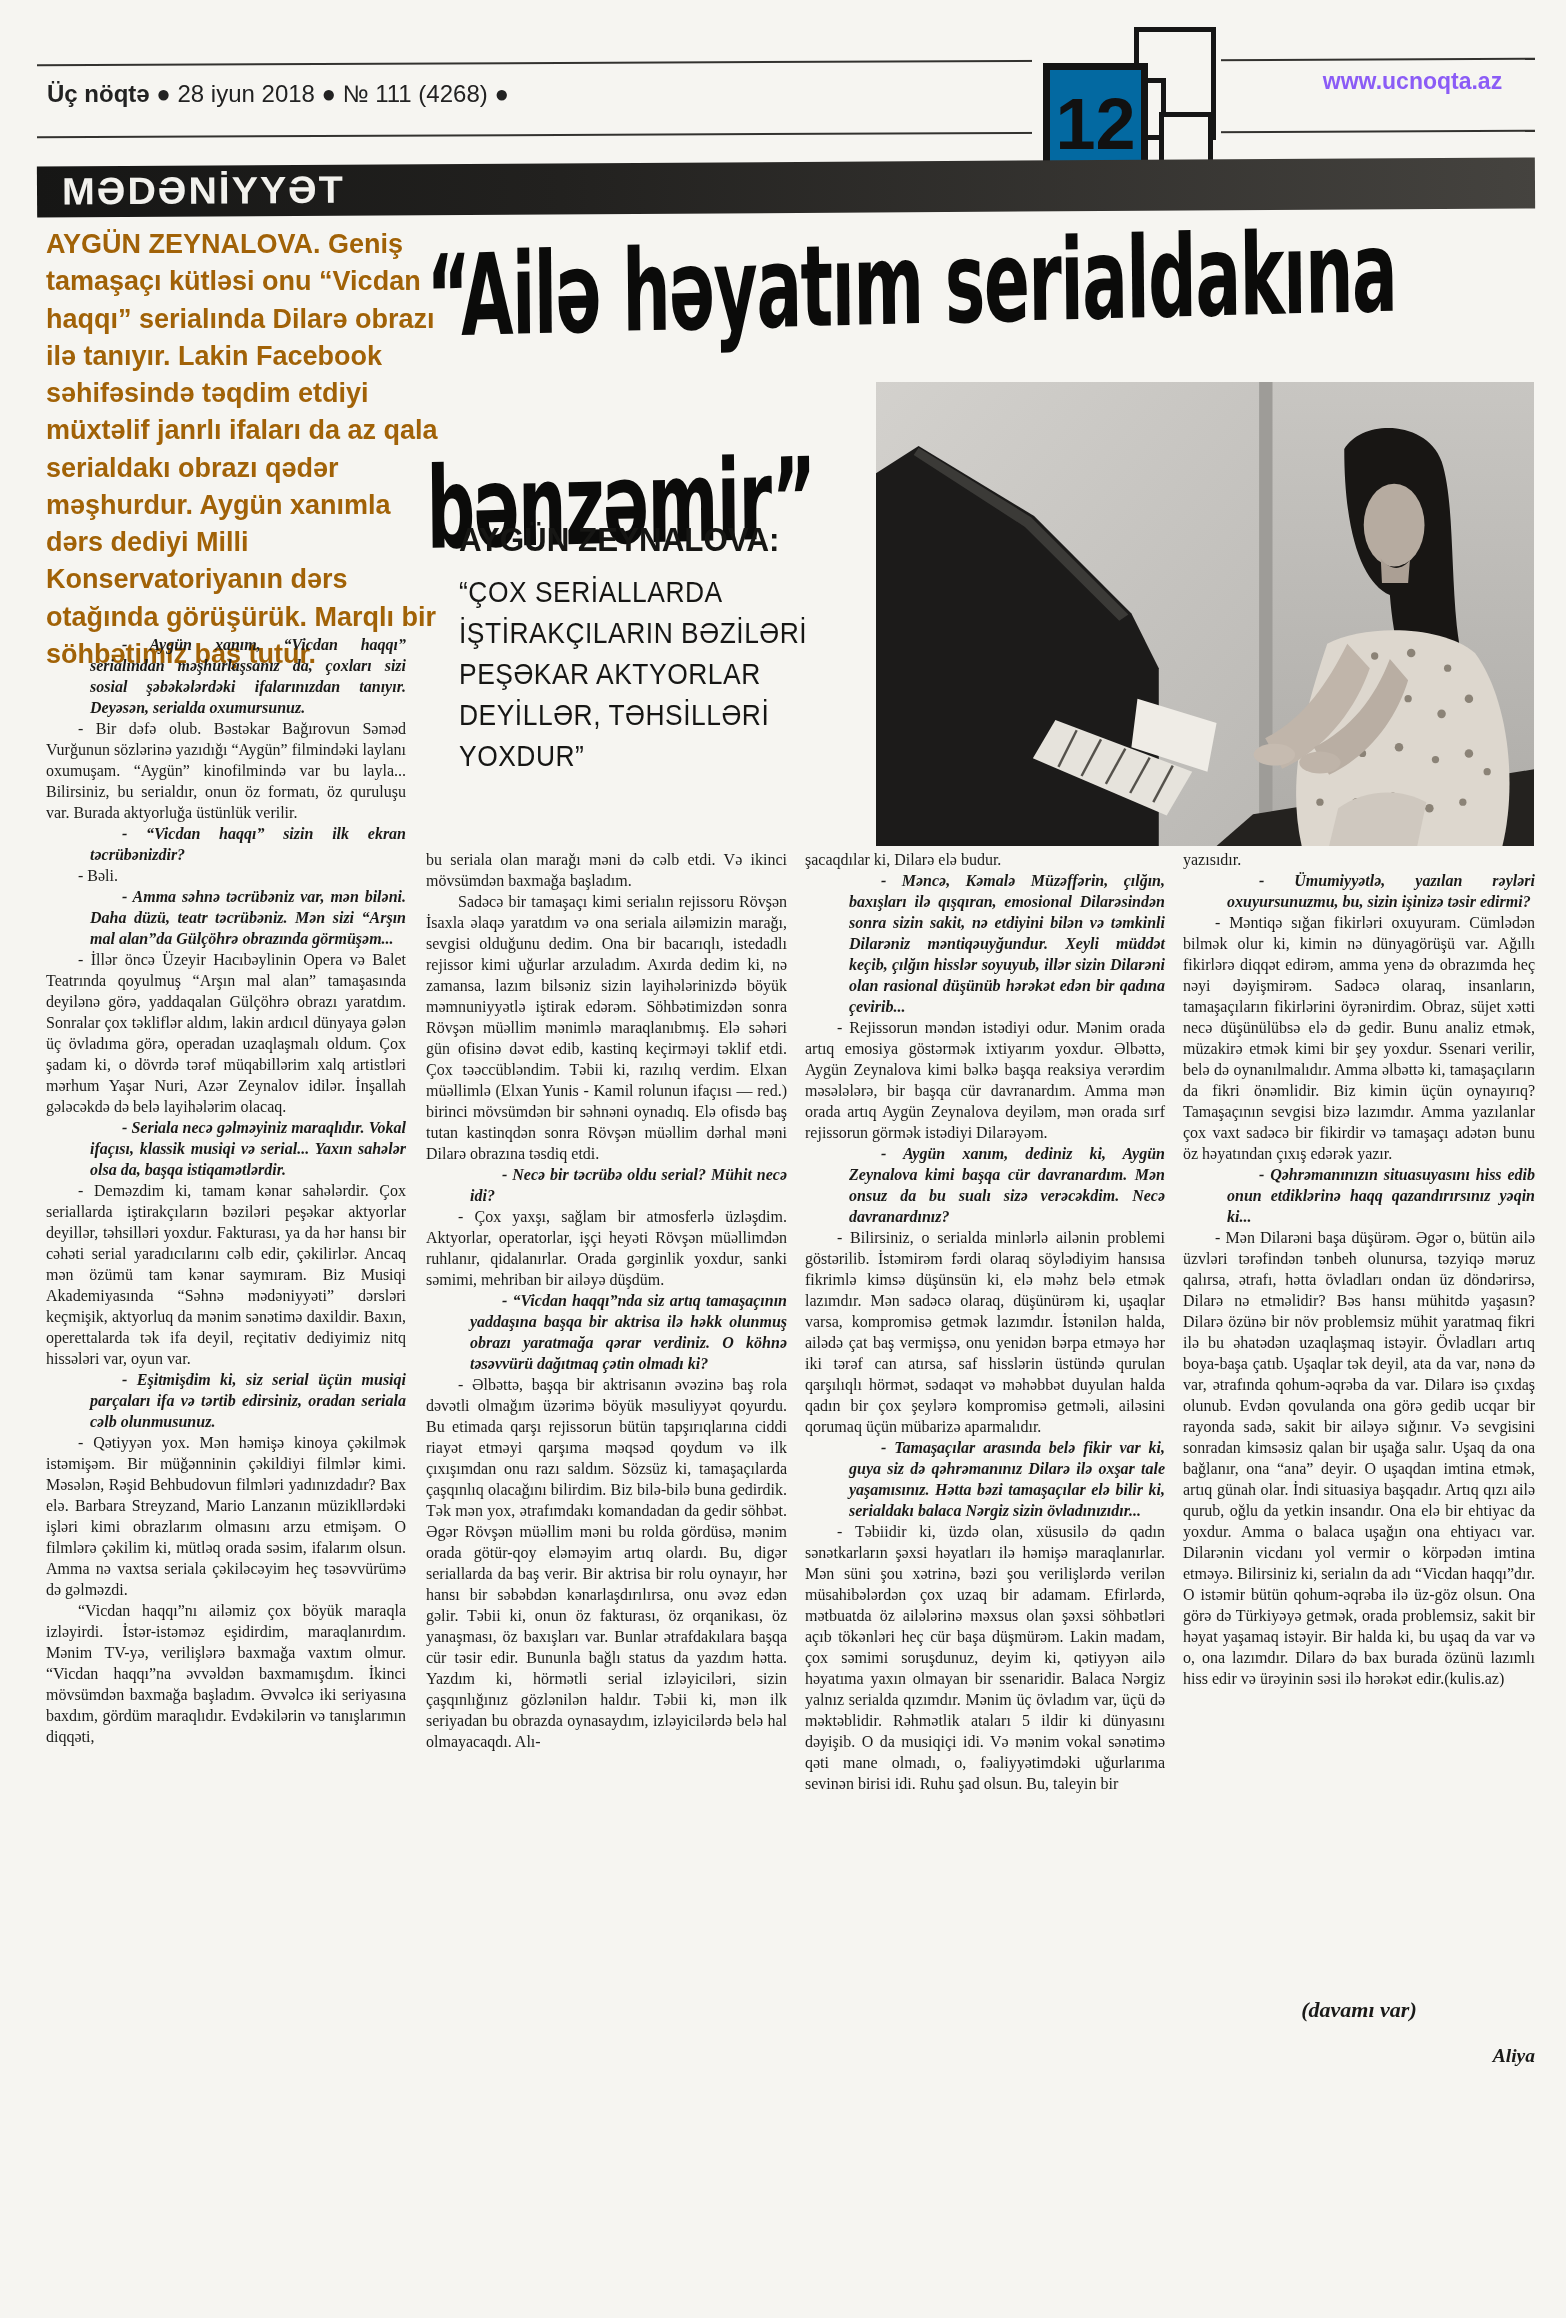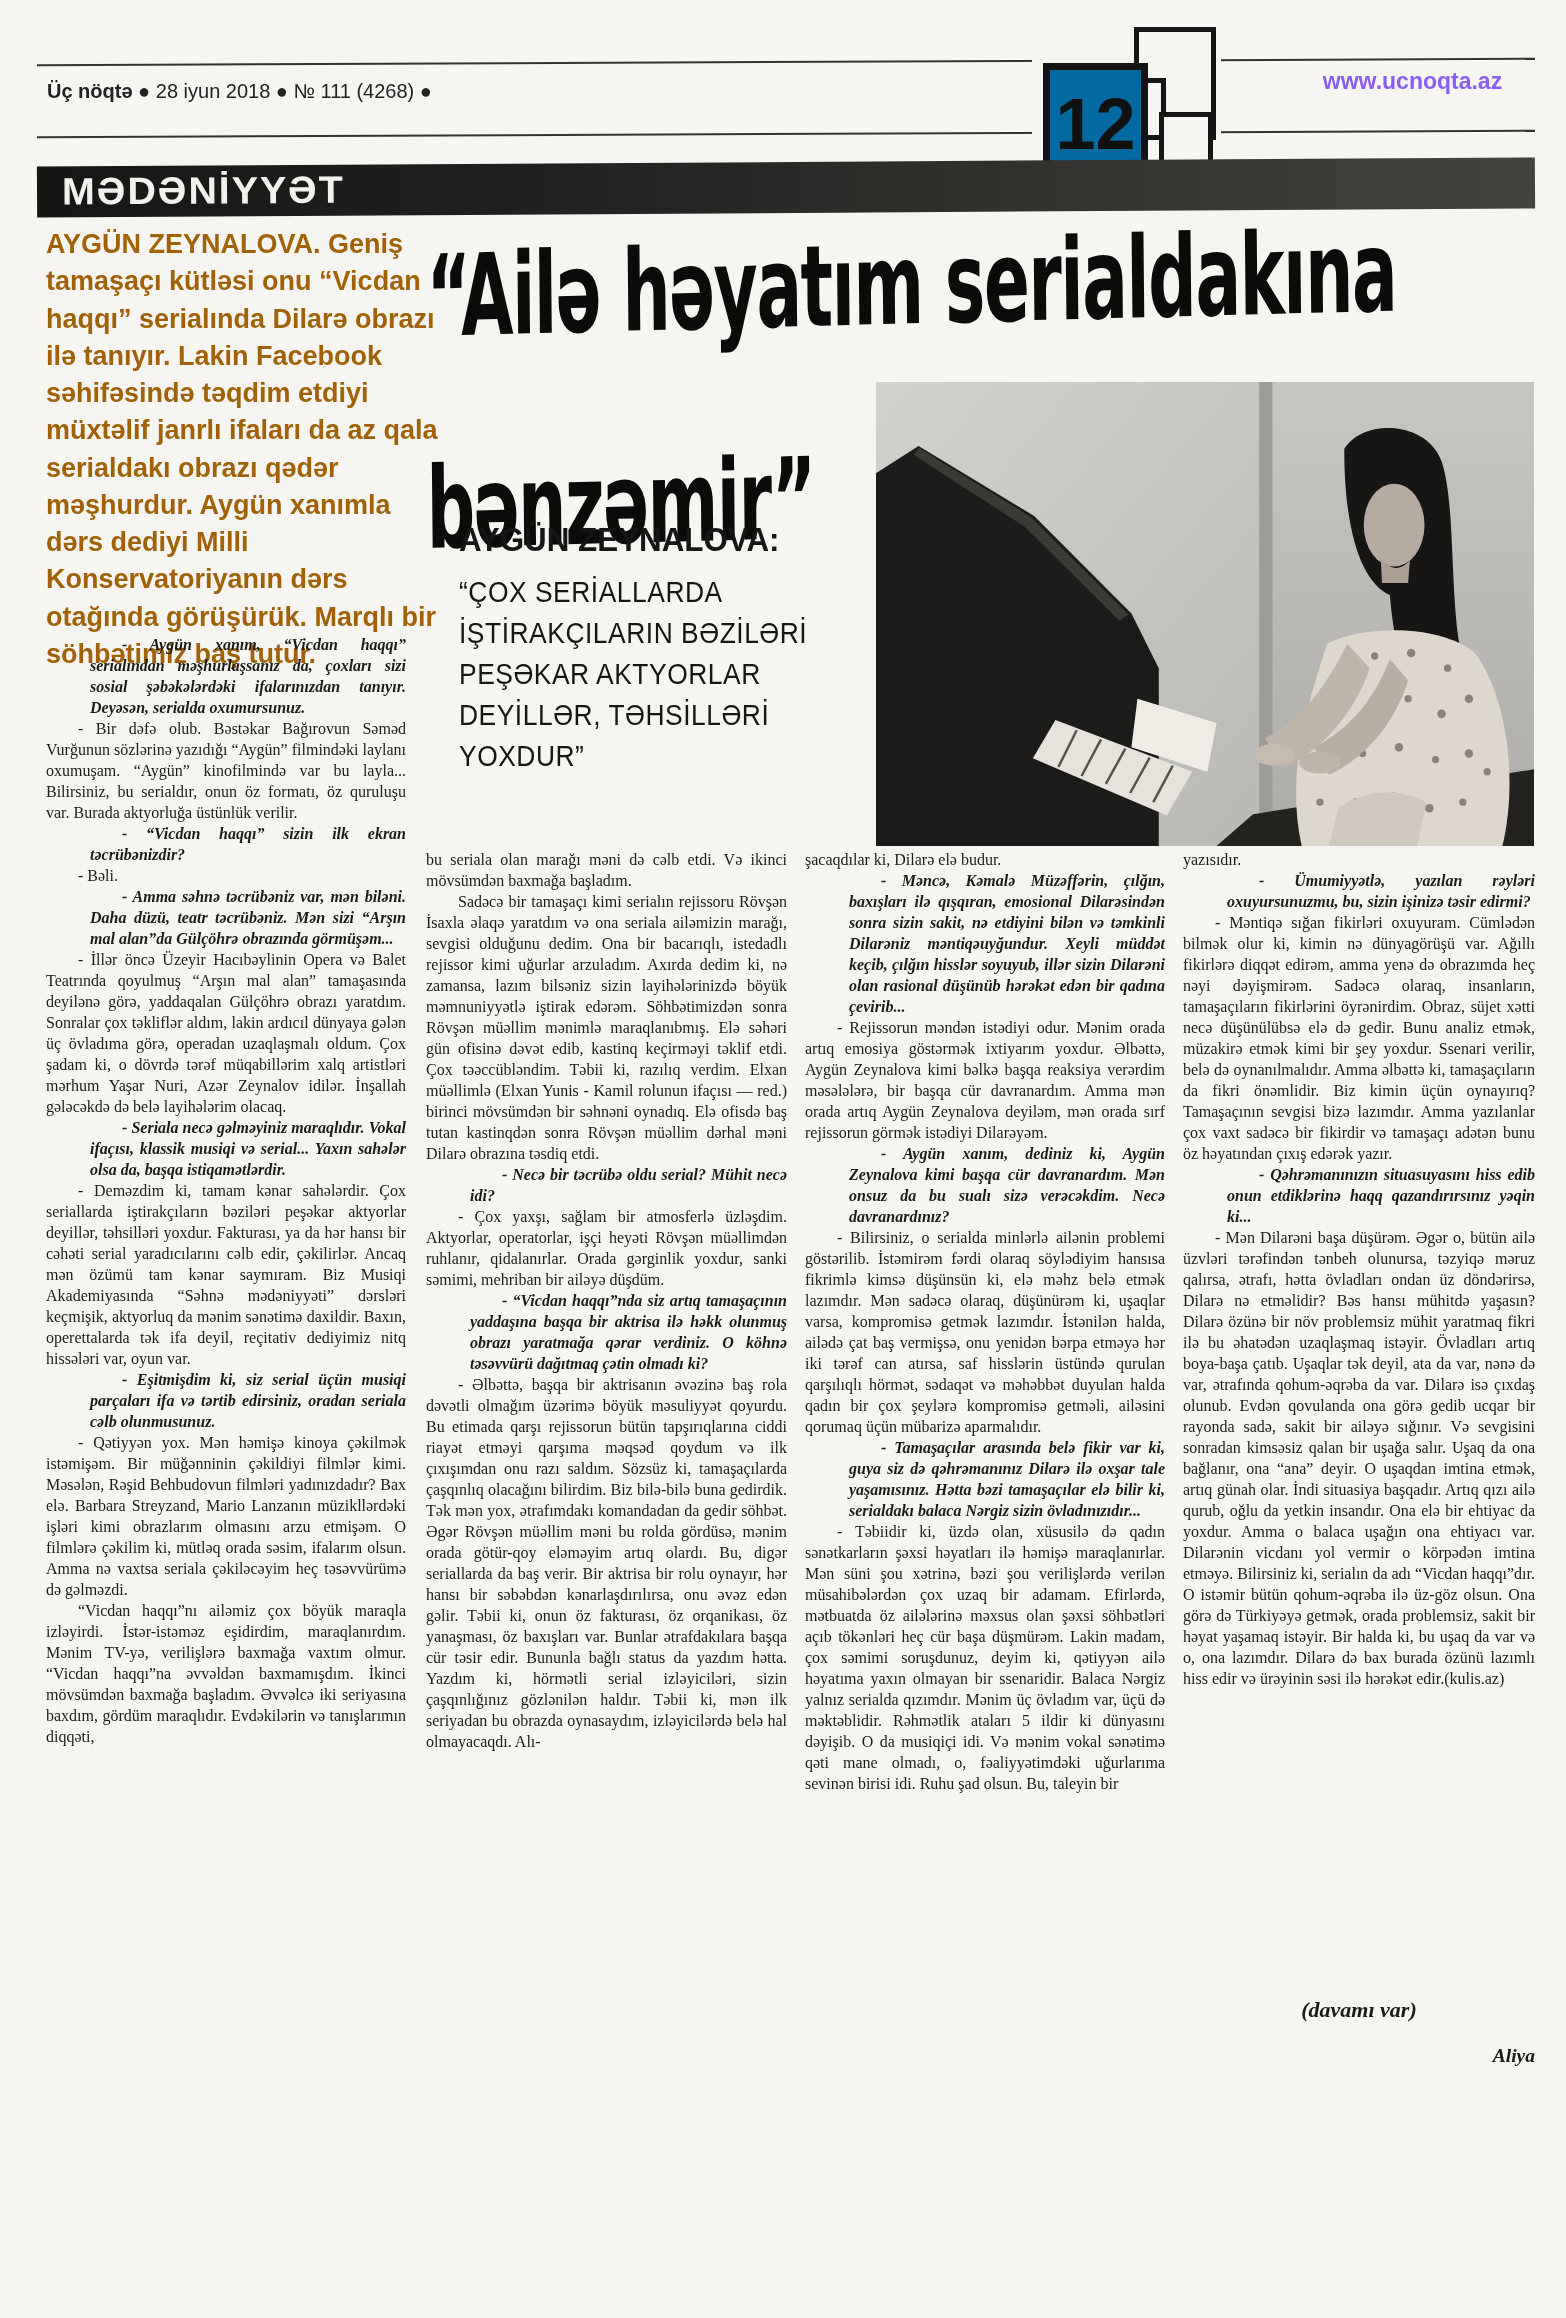--- a/index.html
+++ b/index.html
@@ -4,21 +4,21 @@
 <style>
   html,body{margin:0;padding:0;}
   body{background:#e8e7e3;}
   .page{position:relative;width:1566px;height:2319px;background:#f6f5f1;overflow:hidden;
         font-family:"Liberation Serif",serif;color:#1a1a18;}
   
   .rule{position:absolute;height:1.8px;background:#33322f;}
   .rule.r1{left:37px;top:61px;width:1498px;transform:rotate(-0.25deg);}
   .rule.r2{left:37px;top:133px;width:1498px;transform:rotate(-0.25deg);}
   .issueline{position:absolute;left:47px;top:80px;font-family:"Liberation Sans",sans-serif;
-             font-size:20px;color:#222;white-space:nowrap;}
+             font-size:24px;color:#222;white-space:nowrap;}
   .issueline .brand{font-weight:bold;}
   .website{position:absolute;left:1290px;top:68px;width:245px;text-align:center;
            font-family:"Liberation Sans",sans-serif;font-weight:bold;font-size:23px;color:#8b5cf6;}
   
   .logo{position:absolute;left:1032px;top:22px;width:189px;height:163px;background:#f6f5f1;}
   .logo .sq{position:absolute;border:5.5px solid #161616;background:transparent;}
   .logo .sq1{left:102px;top:4.9px;width:72px;height:103px;}
   .logo .sq2{left:61px;top:56px;width:63px;height:78px;}
   .logo .numbox{position:absolute;left:11px;top:41px;width:91px;height:108px;border:7.3px solid #141414;
                 background:#0369a1;display:flex;align-items:center;justify-content:center;

